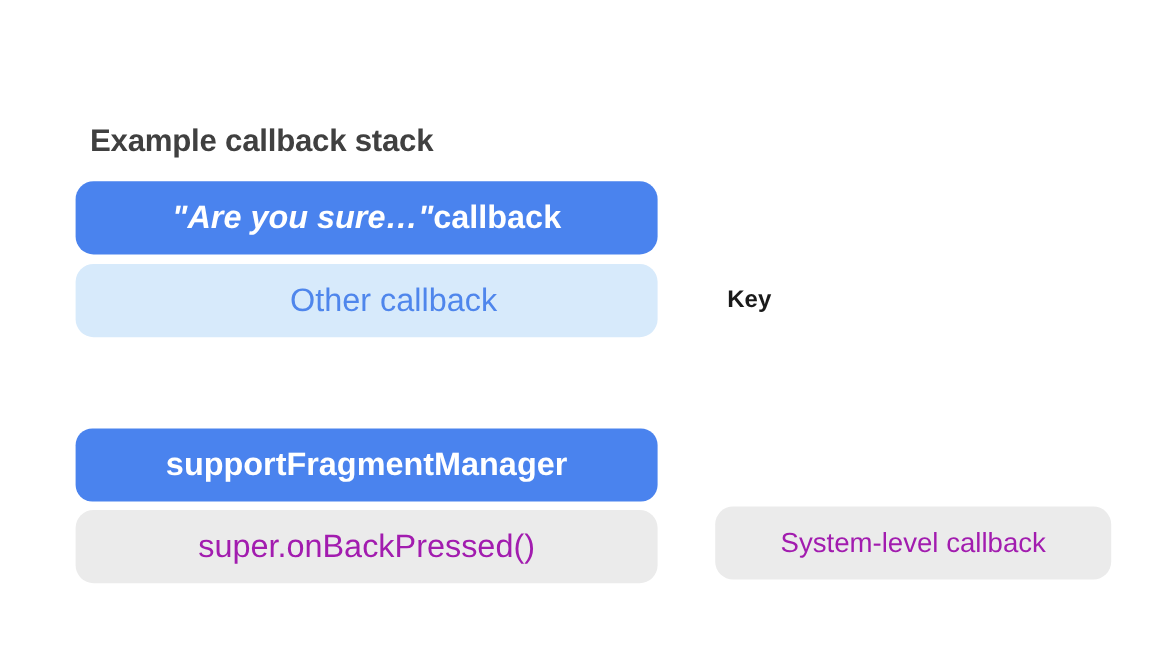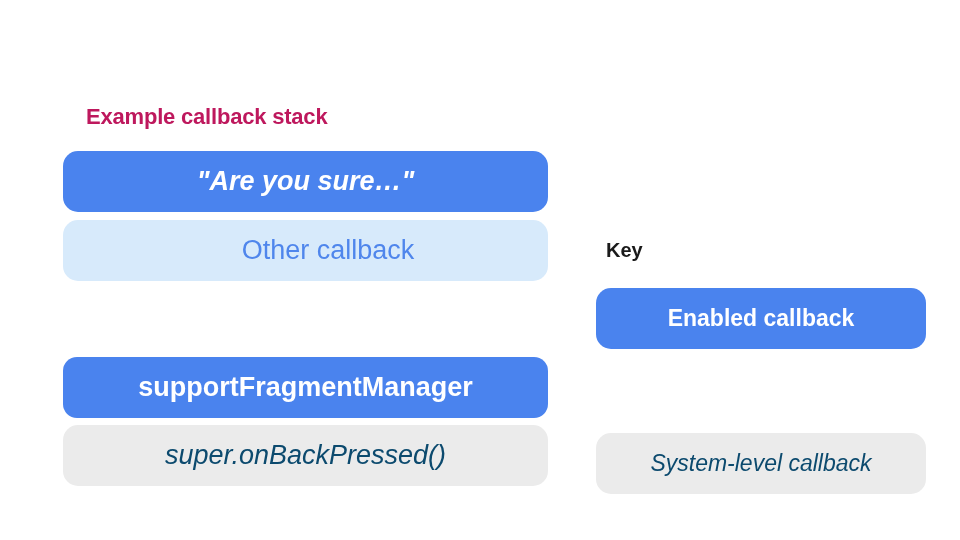--- a/index.html
+++ b/index.html
@@ -6,26 +6,26 @@
   .canvas {
     position: relative;
     width: 960px;
     height: 540px;
     background: #ffffff;
     font-family: "Liberation Sans", sans-serif;
     overflow: hidden;
   }
   .diagram-title {
     position: absolute;
-    left: 86px;
+    left: 75px;
     top: 100px;
-    font-size: 22px;
+    font-size: 26px;
     line-height: 34px;
     font-weight: 600;
-    color: #be185d;
+    color: #404040;
     letter-spacing: -0.2px;
   }
   .stack-box {
     position: absolute;
     left: 63px;
     width: 485px;
     height: 61px;
     border-radius: 15px;
     display: flex;
     align-items: center;
@@ -34,21 +34,21 @@
     box-sizing: border-box;
   }
   .stack-box.pos-0 { top: 151px; }
   .stack-box.pos-1 { top: 220px; }
   .stack-box.pos-2 { top: 289px; }
   .stack-box.pos-3 { top: 357px; border-radius: 14px; }
   .stack-box.pos-4 { top: 425px; }
 
   .type-enabled  { background: #4a83ee; color: #ffffff; font-weight: 700; }
   .type-disabled { background: #d7eafb; color: #4f86ec; font-weight: 400; padding-left: 45px; }
-  .type-system   { background: #ebebeb; color: #0c4a6e; font-weight: 400; font-style: italic; }
+  .type-system   { background: #ebebeb; color: #a21caf; font-weight: 400; }
 
   .quote-italic { font-style: italic; font-weight: 700; }
 
   .key-title {
     position: absolute;
     left: 606px;
     top: 236px;
     font-size: 20px;
     line-height: 28px;
     font-weight: 600;
@@ -61,40 +61,40 @@
     height: 61px;
     border-radius: 15px;
     display: flex;
     align-items: center;
     justify-content: center;
     font-size: 23px;
     box-sizing: border-box;
   }
   .key-box.pos-0 { top: 288px; }
   .key-box.pos-1 { top: 359px; }
-  .key-box.pos-2 { top: 433px; }
+  .key-box.pos-2 { top: 422px; }
 </style>
 </head>
 <body>
 
 <div class="canvas">
 
   <div class="diagram-title">Example callback stack</div>
 
   <div class="stack-box pos-0 type-enabled">
     <span class="quote-italic">"Are you sure…"</span>
+      <span> callback</span>
   </div>
 
   <div class="stack-box pos-1 type-disabled">Other callback</div>
 
 
   <div class="stack-box pos-3 type-enabled">supportFragmentManager</div>
 
   <div class="stack-box pos-4 type-system">super.onBackPressed()</div>
 
   <div class="key-title">Key</div>
 
-  <div class="key-box pos-0 type-enabled">Enabled callback</div>
 
 
   <div class="key-box pos-2 type-system">System-level callback</div>
 
 </div>
 
 </body></html>

